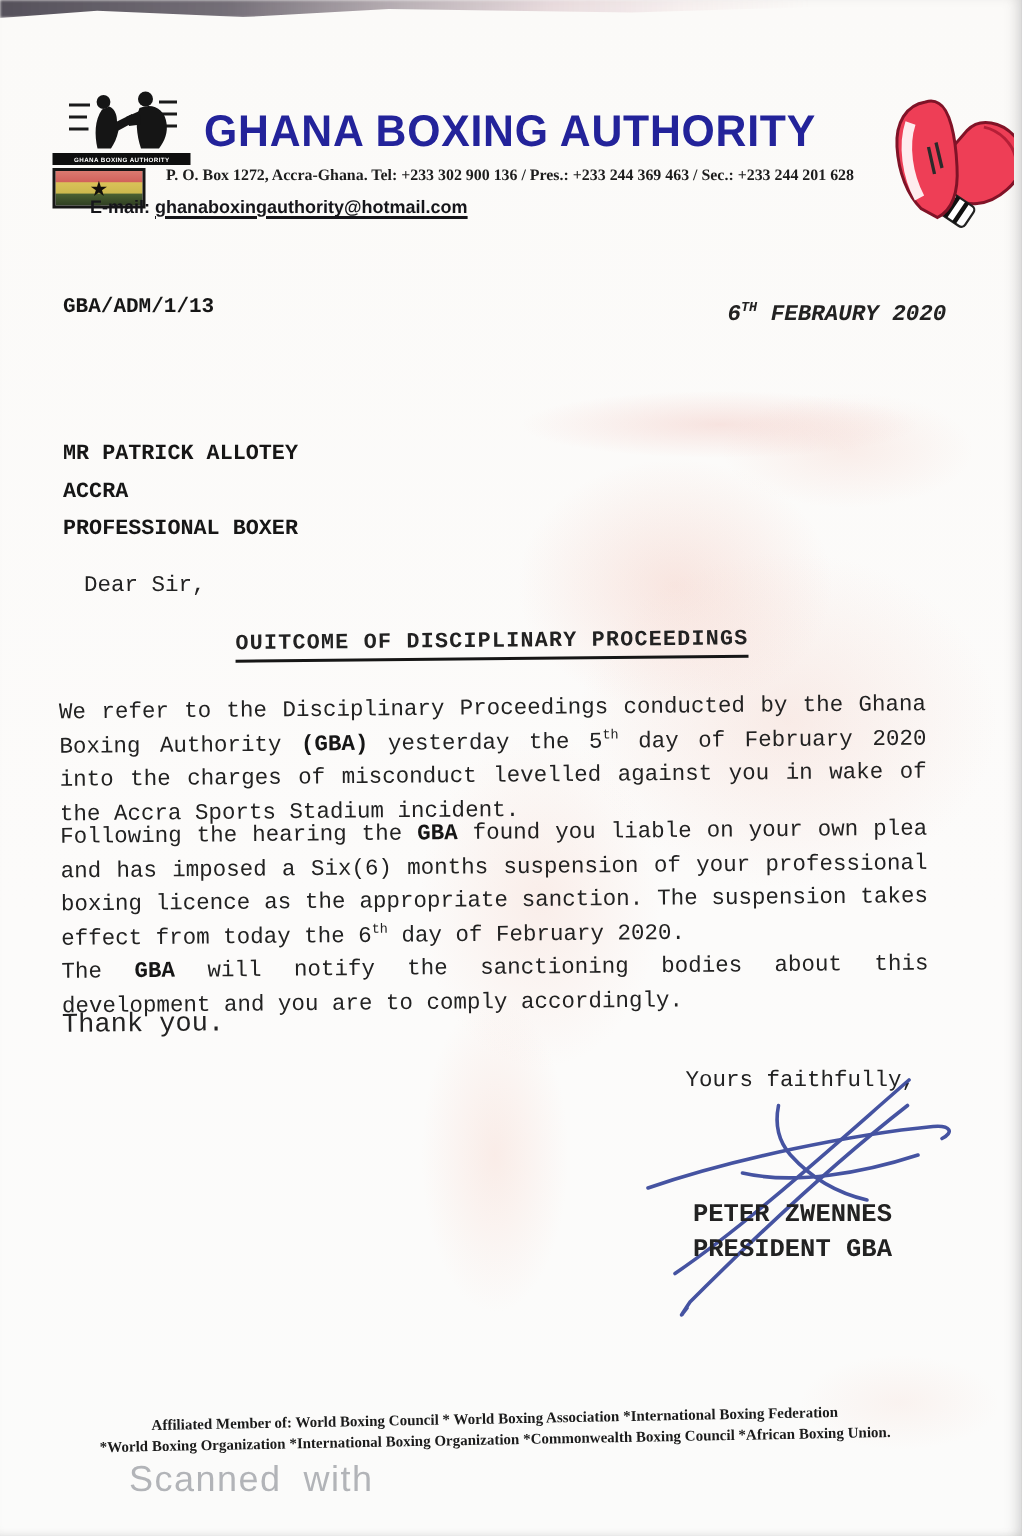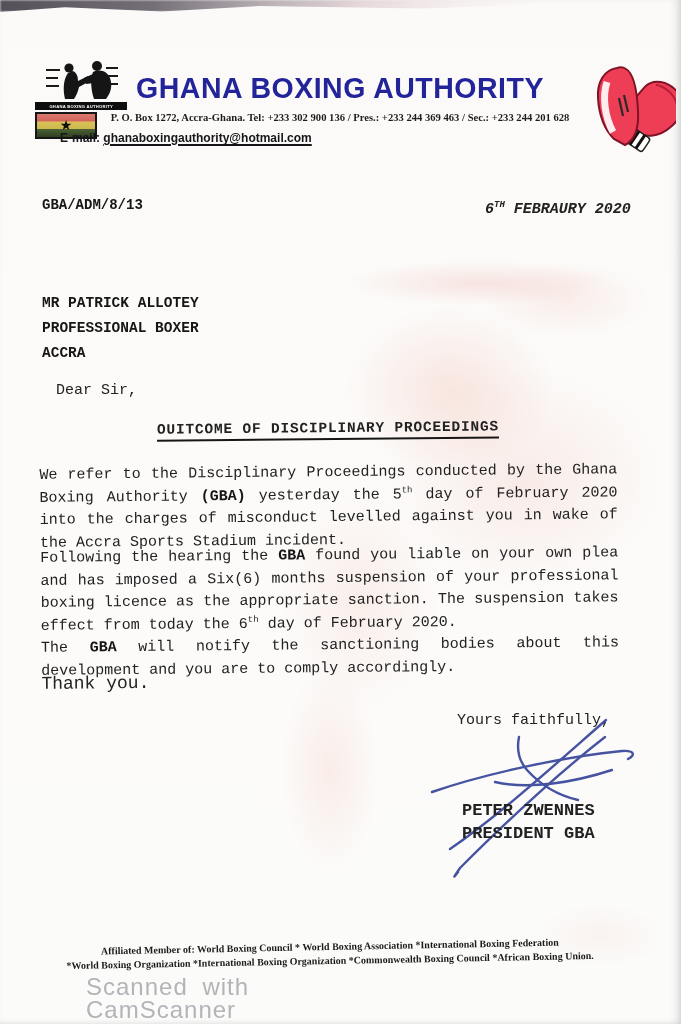--- a/index.html
+++ b/index.html
@@ -101,27 +101,27 @@
       <path d="M36 34 C38 22 52 16 66 20 C78 24 84 38 80 52 C76 68 64 78 50 76 C38 74 33 62 34 50 Z" fill="#ee3e56" stroke="#801327" stroke-width="2"></path>
       <path d="M44 26 C54 22 66 24 74 32" stroke="#a81830" stroke-width="2" fill="none" opacity=".8"></path>
       <rect x="36" y="74" width="34" height="16" rx="3" fill="#fff" stroke="#222" stroke-width="1.5"></rect>
       <path d="M42 74 V90 M49 74 V90 M56 74 V90 M63 74 V90" stroke="#111" stroke-width="3"></path>
     </g>
     <path d="M25 8 C12 10 5 22 6 38 C7 55 13 70 22 79 L33 85 C43 80 47 68 46 51 C45 30 41 13 34 9 C31 7 28 7 25 8 Z" fill="#ee3e56" stroke="#801327" stroke-width="2"></path>
     <path d="M15 22 C10 37 13 57 21 72" stroke="#fff" stroke-width="7" fill="none" opacity=".9"></path>
     <path d="M27 38 L31 56 M32 35 L36 52" stroke="#2a2a2a" stroke-width="2.2"></path>
   </svg>
 
-  <div class="tw ref">GBA/ADM/8/13</div>
+  <div class="tw ref">GBA/ADM/1/13</div>
   <div class="tw date"><span>6</span><sup>TH</sup><span> FEBRAURY 2020</span></div>
 
   <div class="tw recipient">
     <div>MR PATRICK ALLOTEY</div>
+    <div>ACCRA</div>
     <div>PROFESSIONAL BOXER</div>
-    <div>ACCRA</div>
   </div>
 
   <div class="tw dear">Dear Sir,</div>
 
   <div class="tilt">
     <div class="tw subject"><span>OUITCOME OF DISCIPLINARY PROCEEDINGS</span></div>
 
     <p class="tw para p1"><span>We refer to the Disciplinary Proceedings conducted by the Ghana Boxing Authority </span><b>(GBA)</b><span> yesterday the 5</span><sup>th</sup><span> day of February 2020 into the charges of misconduct levelled against you in wake of the Accra Sports Stadium incident.</span></p>
 
     <p class="tw para p2"><span>Following the hearing the </span><b>GBA</b><span> found you liable on your own plea and has imposed a Six(6) months suspension of your professional boxing licence as the appropriate sanction. The suspension takes effect from today the 6</span><sup>th</sup><span> day of February 2020.</span></p>
@@ -151,16 +151,15 @@
   <div class="affil">
     <div>Affiliated Member of: World Boxing Council * World Boxing Association *International Boxing Federation</div>
     <div>*World Boxing Organization *International Boxing Organization *Commonwealth Boxing Council *African Boxing Union.</div>
   </div>
 
   <div class="cs-badge">
       <span>CS</span>
     </div>
   <div class="cs-text">
     <div>Scanned with</div>
-    <div>CamScanner</div>
   </div>
 
 </div>
 
 </body></html>

